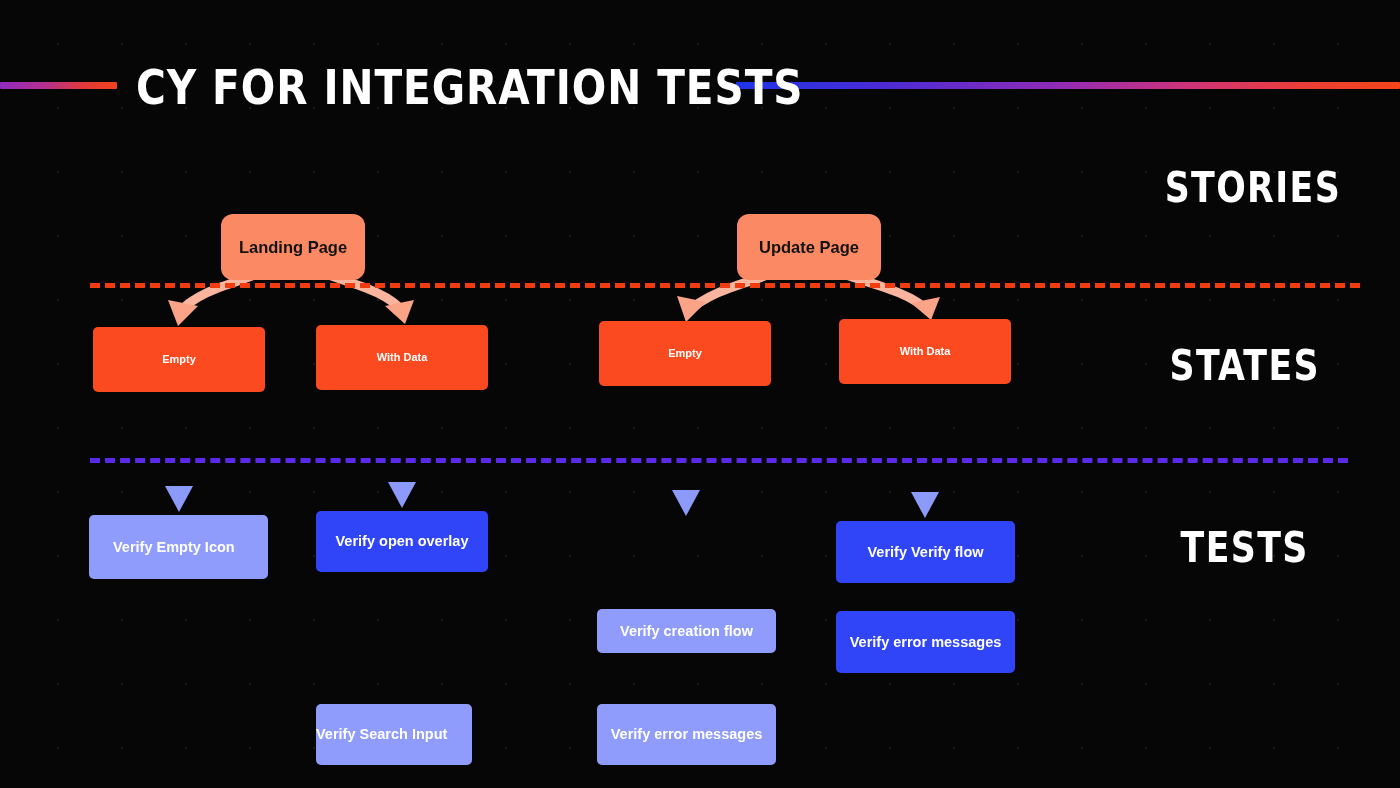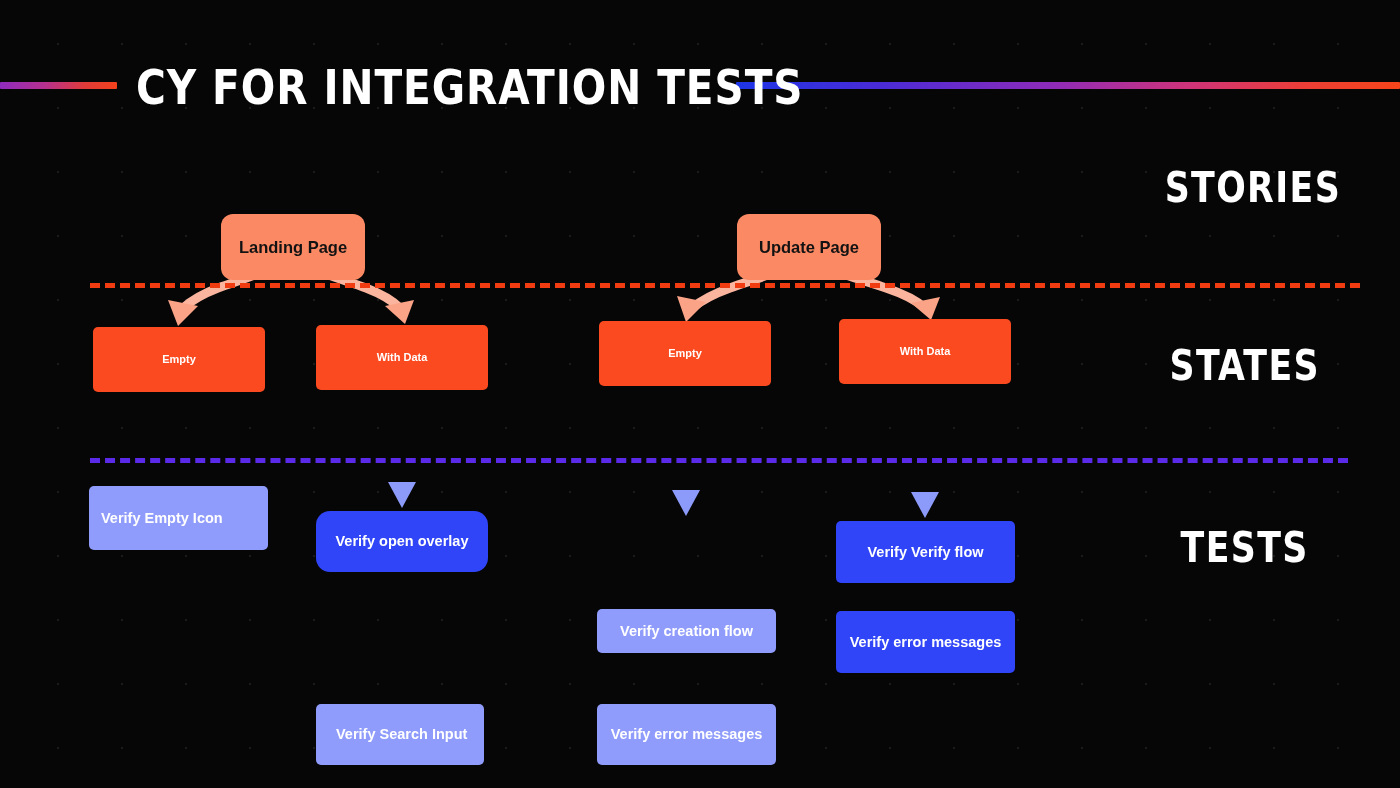--- a/index.html
+++ b/index.html
@@ -207,21 +207,21 @@
   <div class="lane-label" id="lane-tests">TESTS</div>
 
   <div class="node node-story" id="node-landing-page" style="left: 221px; top: 178px; width: 144px; height: 66px;">Landing Page</div>
   <div class="node node-story" id="node-manage-page" style="left: 737px; top: 178px; width: 144px; height: 66px;">Update Page</div>
 
   <div class="node node-state" id="node-landing-empty" style="left: 93px; top: 327px; width: 172px; height: 65px;">Empty</div>
   <div class="node node-state" id="node-landing-with-data" style="left: 316px; top: 325px; width: 172px; height: 65px;">With Data</div>
   <div class="node node-state" id="node-manage-empty" style="left: 599px; top: 321px; width: 172px; height: 65px;">Empty</div>
   <div class="node node-state" id="node-manage-with-data" style="left: 839px; top: 319px; width: 172px; height: 65px;">With Data</div>
 
-  <div class="node node-test-light" id="node-verify-empty-icon" style="left: 89px; top: 486px; width: 179px; height: 64px; justify-content: flex-start; padding-left: 12px; text-align: left;">Verify Empty Icon</div>
-  <div class="node node-test-dark" id="node-verify-open-overlay" style="left: 316px; top: 511px; width: 172px; height: 61px; border-radius: 14px;">Verify open overlay</div>
-  <div class="node node-test-light" id="node-verify-search-input" style="left: 316px; top: 704px; width: 168px; height: 61px; justify-content: flex-start; padding-left: 20px; text-align: left;">Verify Search Input</div>
+  <div class="node node-test-light" id="node-verify-empty-icon" style="left: 89px; top: 515px; width: 179px; height: 64px; justify-content: flex-start; padding-left: 24px; text-align: left;">Verify Empty Icon</div>
+  <div class="node node-test-dark" id="node-verify-open-overlay" style="left: 316px; top: 511px; width: 172px; height: 61px;">Verify open overlay</div>
+  <div class="node node-test-light" id="node-verify-search-input" style="left: 316px; top: 704px; width: 156px; height: 61px; justify-content: flex-start; padding-left: 0; text-align: left;">Verify Search Input</div>
   <div class="node node-test-light" id="node-verify-creation-flow" style="left: 597px; top: 609px; width: 179px; height: 44px;">Verify creation flow</div>
   <div class="node node-test-light" id="node-verify-error-messages-manage-empty" style="left: 597px; top: 704px; width: 179px; height: 61px;">Verify error messages</div>
   <div class="node node-test-dark" id="node-verify-update-flow" style="left: 836px; top: 521px; width: 179px; height: 62px;">Verify Verify flow</div>
   <div class="node node-test-dark" id="node-verify-error-messages-manage-data" style="left: 836px; top: 611px; width: 179px; height: 62px;">Verify error messages</div>
 
 </div>
 
 </body></html>

